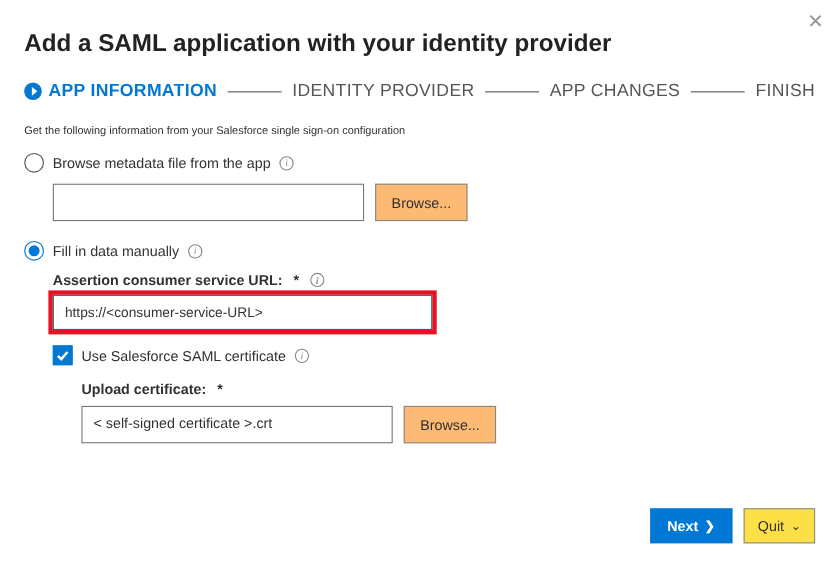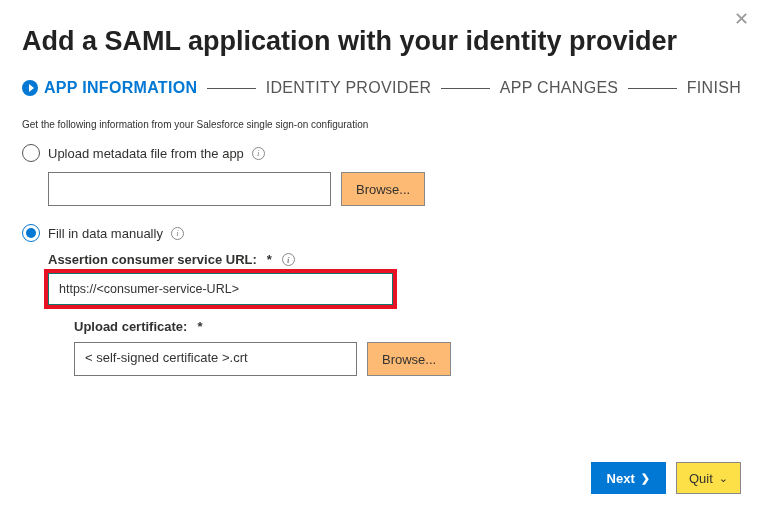--- a/index.html
+++ b/index.html
@@ -11,21 +11,21 @@
     position:relative;
     padding:18px 22px 18px 22px;
     font-size:13px;
     background:#fff;
   }
   .close-x {
     position:absolute; top:10px; right:14px;
     font-size:18px; color:#999; cursor:pointer; line-height:1;
   }
   h1.title {
-    font-size:27px; font-weight:700; margin:8px 0 22px 0; color:#222;
+    font-size:22px; font-weight:700; margin:8px 0 22px 0; color:#222;
   }
   
   .wizard { display:flex; align-items:center; gap:0; margin-bottom:22px; }
   .step { display:flex; align-items:center; }
   .step-bullet {
     width:16px;height:16px; border-radius:50%;
     background:#0078d4; display:flex; align-items:center; justify-content:center;
     margin-right:6px;
   }
   .step-bullet .tri {
@@ -123,21 +123,21 @@
   <div class="line"></div>
   <div class="step">
     <span class="step-label">FINISH</span>
   </div>
 </div>
 
 <div class="instructions">Get the following information from your Salesforce single sign-on configuration</div>
 
 <div class="radio-row">
   <span class="radio"></span>
-  <span>Upload metadata file from the app</span>
+  <span>Browse metadata file from the app</span>
   <span class="info-icon"></span>
 </div>
 <div class="file-row">
   <div class="file-display"></div>
   <button class="browse-btn">Browse...</button>
 </div>
 
 <div class="radio-row">
   <span class="radio selected"></span>
   <span>Fill in data manually</span>
@@ -148,20 +148,29 @@
   <div class="field-label">
     <span>Assertion consumer service URL:</span>
     <span class="req">*</span>
     <span class="info-icon"></span>
   </div>
   <div class="acs-wrap">
     <input class="acs-input" type="text" value="https://&lt;consumer-service-URL&gt;" style="">
     <div class="red-outline"></div>
   </div>
 
+  <div class="chk-row">
+    <span class="checkbox">
+      <svg viewBox="0 0 16 16">
+          <polyline points="3,8.5 6.5,12 13,4.5"></polyline>
+        </svg>
+    </span>
+    <span>Use Salesforce SAML certificate</span>
+    <span class="info-icon"></span>
+  </div>
 
   <div class="cert-indent">
     <div class="field-label">
       <span>Upload certificate:</span>
       <span class="req">*</span>
     </div>
     <div class="file-row" style="margin-left:0;">
       <div class="file-display">&lt; self-signed certificate &gt;.crt</div>
       <button class="browse-btn">Browse...</button>
     </div>

